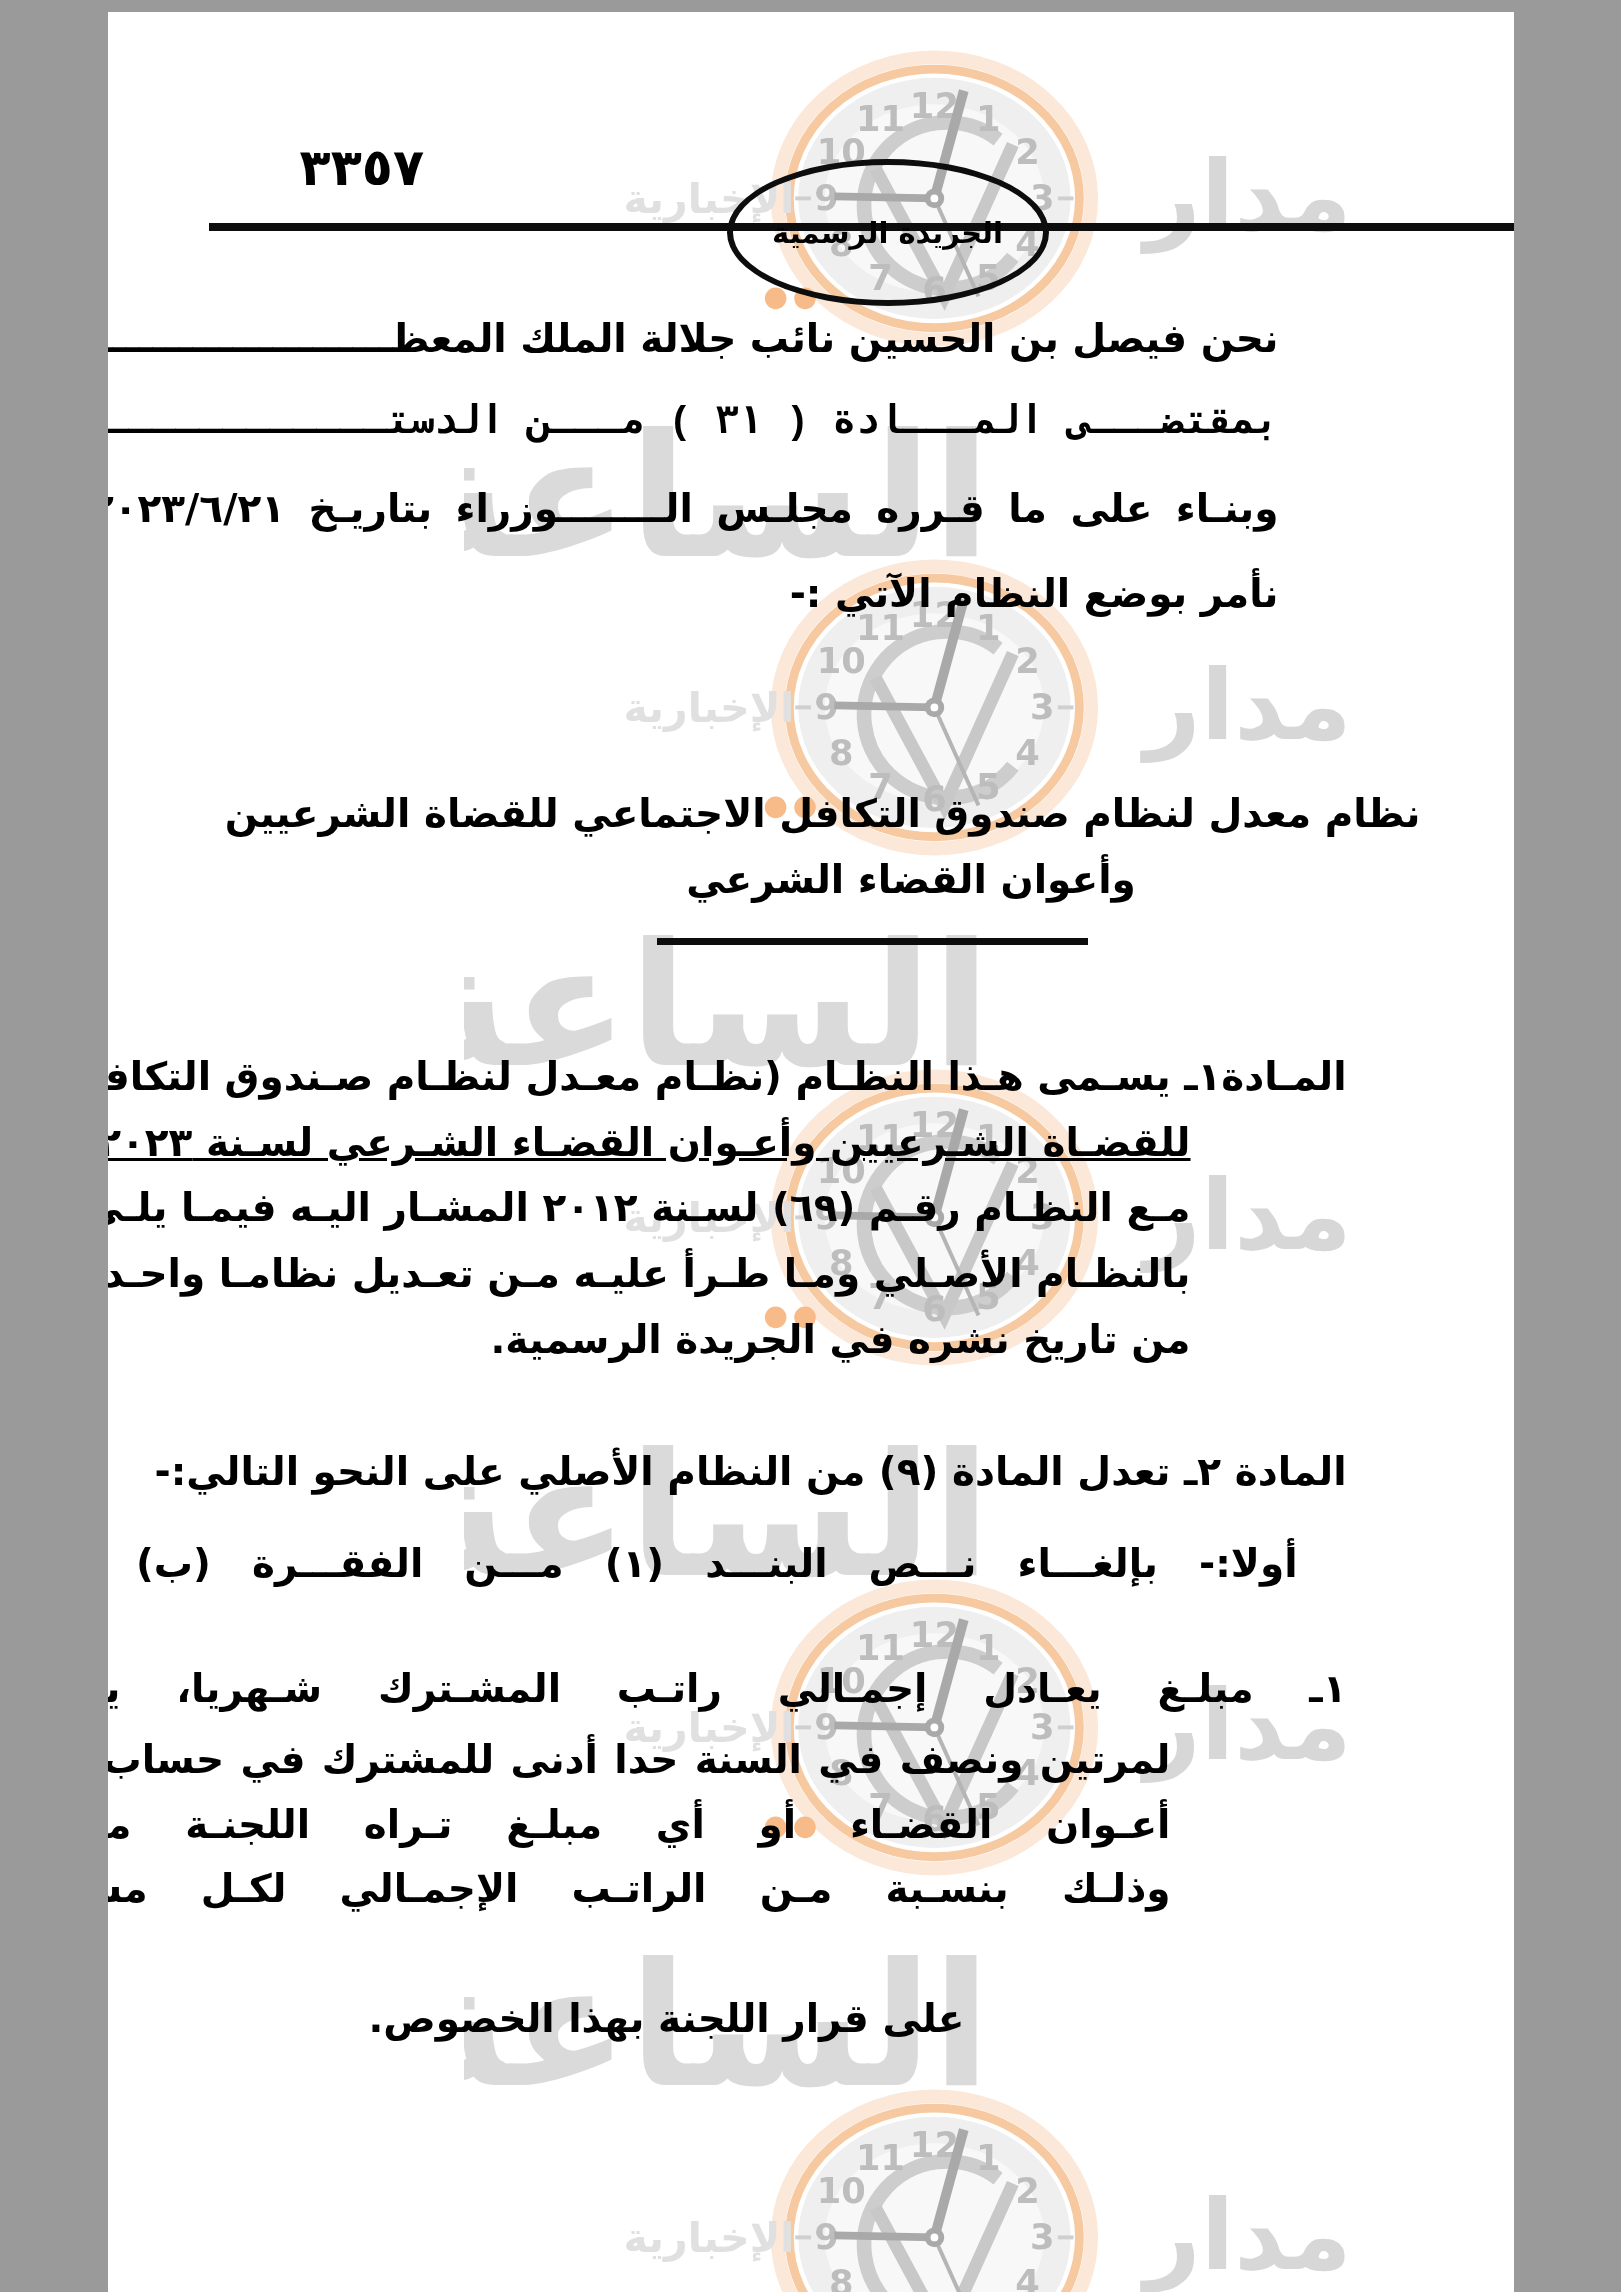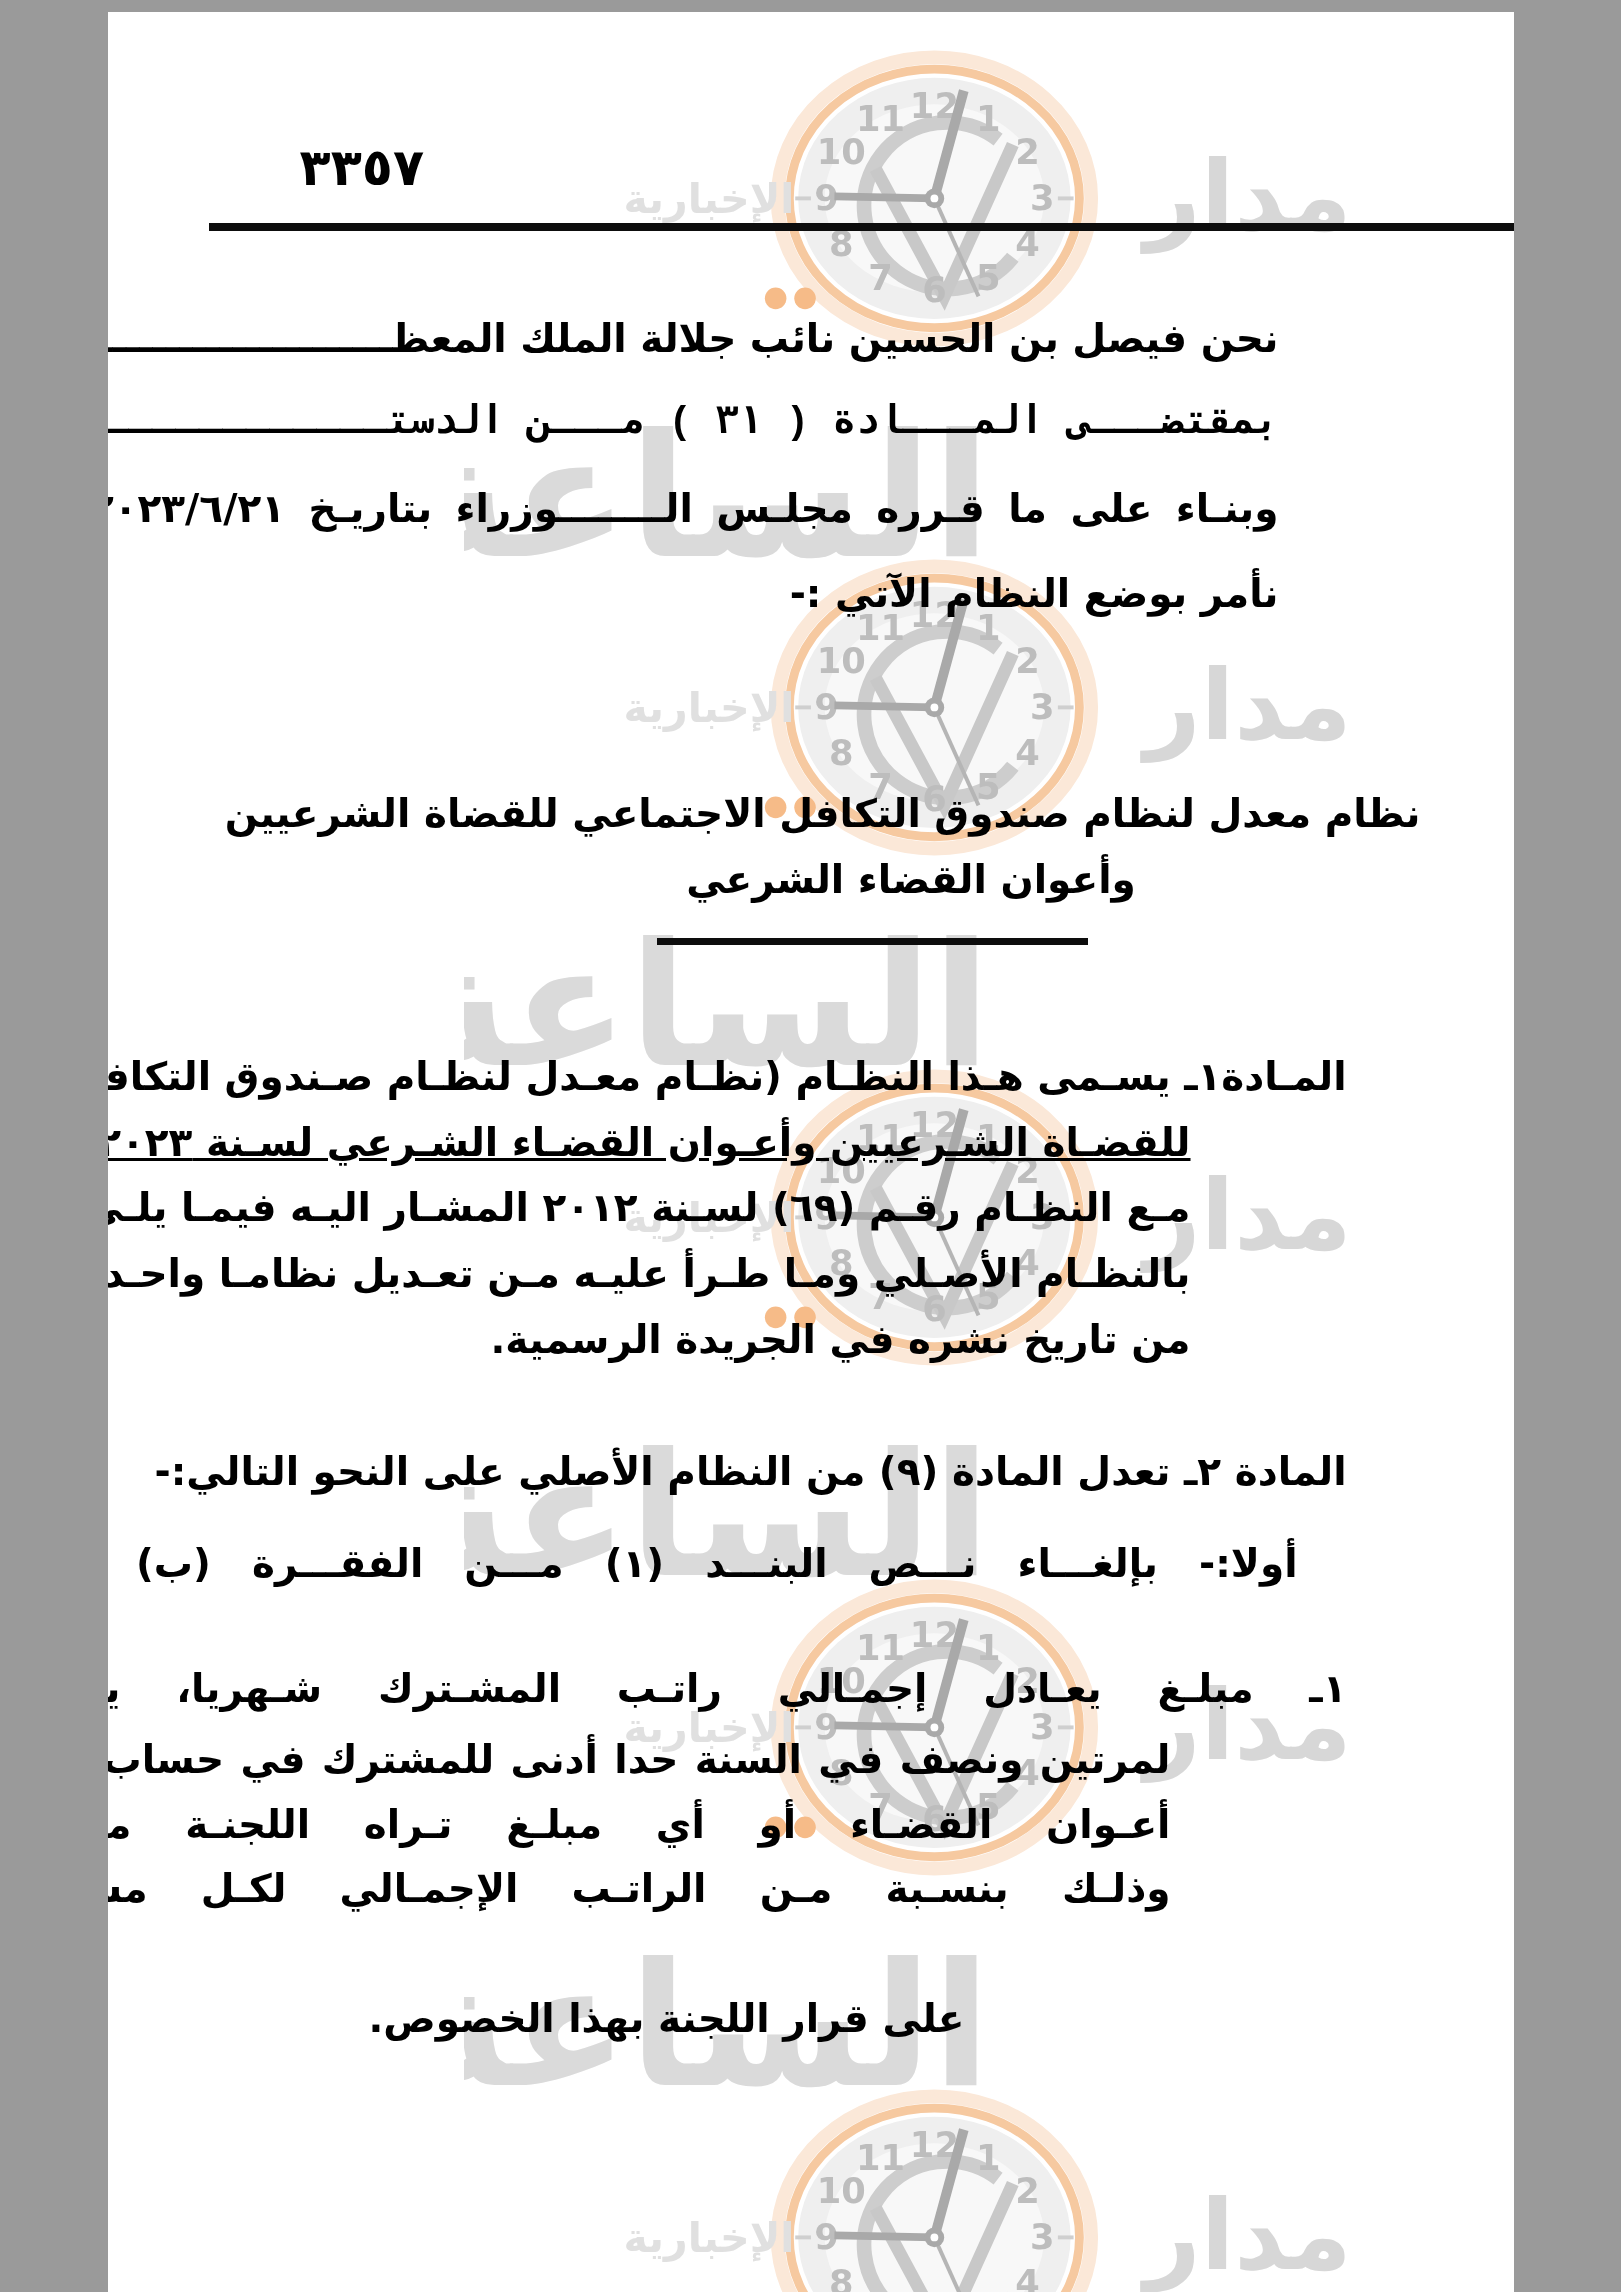--- a/index.html
+++ b/index.html
@@ -108,20 +108,23 @@
   <svg class="wm" style="top:2000px" viewBox="0 0 950 700" width="931" height="686">
       <use href="#wm-tile"></use>
     </svg>
 
   <div class="content">
 
     <div class="t pagenum" style="top:125px;left:192px;">٣٣٥٧</div>
 
     <div class="rule"></div>
 
+    <div class="oval">
+      <span>الجريدة الرسمية</span>
+    </div>
 
     <div class="t" style="top:304px;right:235px;">نحن فيصل بن الحسين نائب جلالة الملك المعظــــــــــــــــــــــــــــــــــــم</div>
     <div class="t" style="top:388px;right:235px;font-family:Liberation Mono, monospace;">بمقتضـــى المـــادة ( ٣١ ) مـــن الدستــــــــــــــــــــــــــــــــــــــــور</div>
     <div class="t" style="top:474px;right:235px;word-spacing:9.8px;">وبنـاء على ما قـرره مجلـس الــــــــوزراء بتاريـخ ٢٠٢٣/٦/٢١</div>
     <div class="t" style="top:559px;right:235px;">نأمر بوضع النظام الآتي :-</div>
 
     <div class="titleline" style="top:779px;">نظام معدل لنظام صندوق التكافل الاجتماعي للقضاة الشرعيين</div>
     <div class="titleline" style="top:845px;">وأعوان القضاء الشرعي</div>
     <div class="sep"></div>
 

